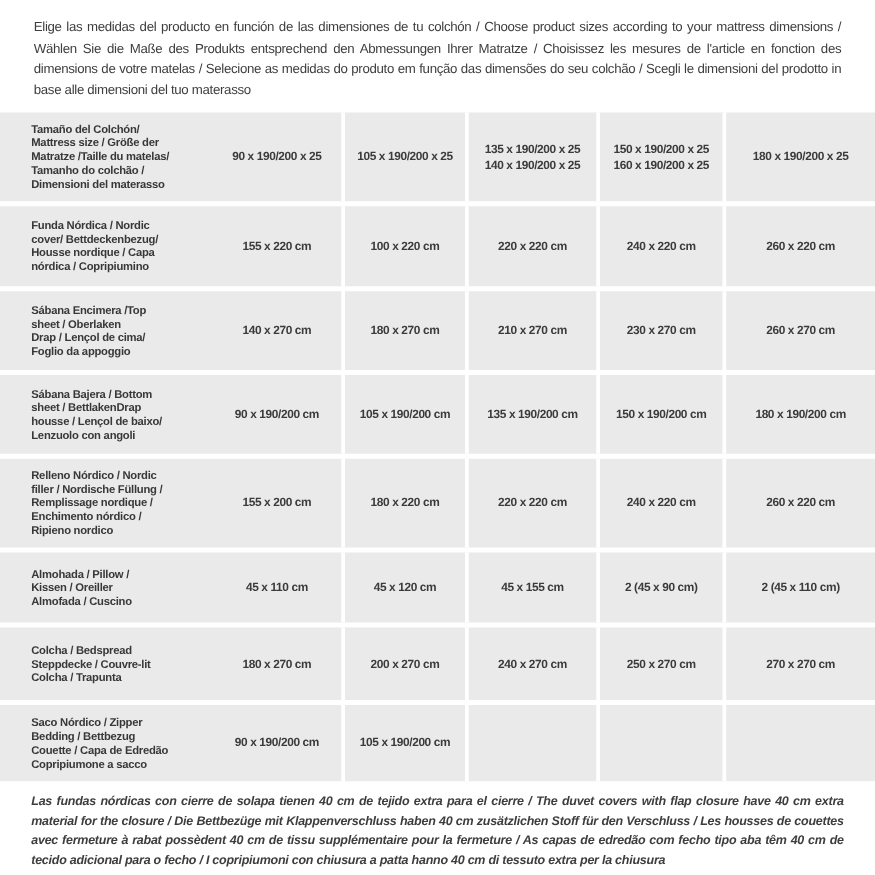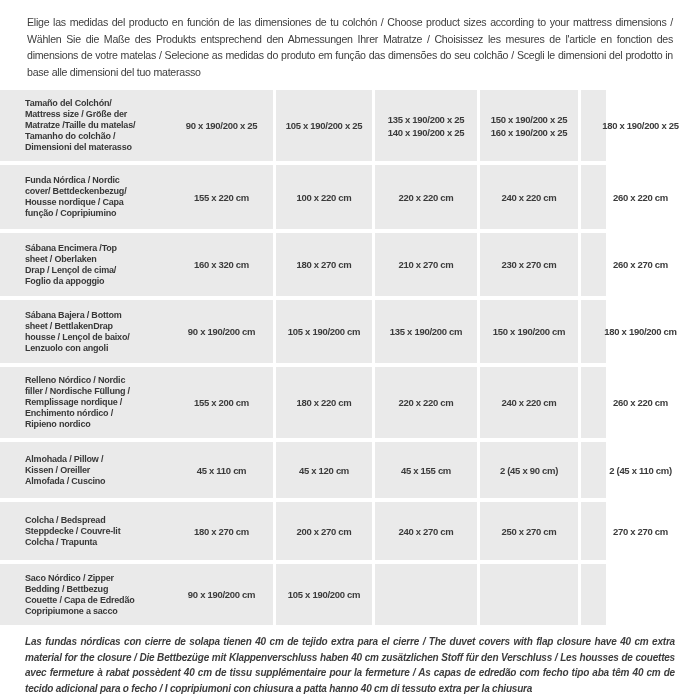--- a/index.html
+++ b/index.html
@@ -6,21 +6,21 @@
   body{
     width:700px;height:700px;overflow:hidden;background:#ffffff;
     font-family:"Liberation Sans","DejaVu Sans",sans-serif;
     color:#3b3b3b;-webkit-font-smoothing:antialiased;
   }
   .intro{
     margin:14px 27px 10px 27px;
     font-size:10.6px;line-height:16.5px;font-weight:400;
     letter-spacing:-0.25px;text-align:justify;color:#3d3d3d;
   }
-  .size-table{width:606px;}
+  .size-table{width:700px;}
   .row{
     display:grid;
     grid-template-columns:170px 103px 99px 105px 101px 122px;
     background:#eaeaea;
     margin-bottom:4px;
     align-items:center;
   }
   .row:nth-child(1){min-height:71px;}
   .row:nth-child(2){min-height:64px;}
   .row:nth-child(3){min-height:63px;}
@@ -71,34 +71,34 @@
 140 x 190/200 x 25</div>
     <div class="cell val sep">150 x 190/200 x 25
 160 x 190/200 x 25</div>
     <div class="cell val sep">180 x 190/200 x 25</div>
   </div>
 
   <div class="row">
     <div class="cell label">Funda Nórdica /  Nordic
 cover/ Bettdeckenbezug/
 Housse nordique  / Capa
-função / Copripiumino</div>
+nórdica / Copripiumino</div>
     <div class="cell val">155 x 220 cm</div>
     <div class="cell val sep">100 x 220 cm</div>
     <div class="cell val sep">220 x 220 cm</div>
     <div class="cell val sep">240 x 220 cm</div>
     <div class="cell val sep">260 x 220 cm</div>
   </div>
 
   <div class="row">
     <div class="cell label">Sábana Encimera /Top
 sheet / Oberlaken
 Drap / Lençol de cima/
 Foglio da appoggio</div>
-    <div class="cell val">160 x 320 cm</div>
+    <div class="cell val">140 x 270 cm</div>
     <div class="cell val sep">180 x 270 cm</div>
     <div class="cell val sep">210 x 270 cm</div>
     <div class="cell val sep">230 x 270 cm</div>
     <div class="cell val sep">260 x 270 cm</div>
   </div>
 
   <div class="row">
     <div class="cell label">Sábana Bajera / Bottom
 sheet / BettlakenDrap
 housse / Lençol de baixo/

